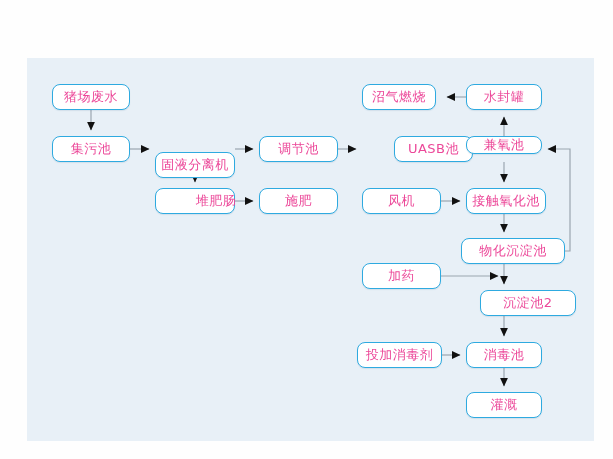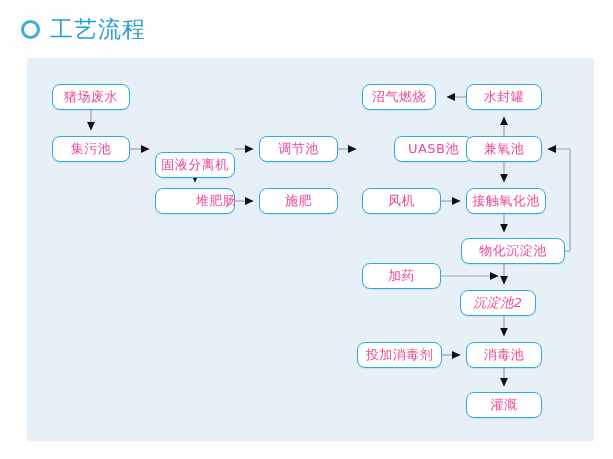--- a/index.html
+++ b/index.html
@@ -76,24 +76,20 @@
     letter-spacing: 0.5px;
     white-space: nowrap;
     box-shadow: 0 1px 1px rgba(60,110,150,0.12);
   }
 </style>
 </head>
 <body>
 
 <div id="page">
 
-  <div id="title-bar">
-    <span id="title-icon"></span>
-    <span id="title-text">工艺流程</span>
-  </div>
 
   <div id="panel"></div>
 
   <svg id="svg-layer" viewBox="0 0 613 459" xmlns="http://www.w3.org/2000/svg">
     <defs>
       <marker id="ar-r" markerWidth="9" markerHeight="9" refX="8" refY="4.5" orient="0" markerUnits="userSpaceOnUse">
         <path d="M0,0.6 L8.5,4.5 L0,8.4 Z" fill="#111111"></path>
       </marker>
       <marker id="ar-l" markerWidth="9" markerHeight="9" refX="8" refY="4.5" orient="180" markerUnits="userSpaceOnUse">
         <path d="M0,0.6 L8.5,4.5 L0,8.4 Z" fill="#111111"></path>
@@ -130,24 +126,24 @@
   <div id="nodes">
       <div class="node" style="left: 52px; top: 84px; width: 78px; height: 26px;">猪场废水</div>
       <div class="node" style="left: 52px; top: 136px; width: 78px; height: 26px;">集污池</div>
       <div class="node" style="left: 155px; top: 136px; width: 80px; height: 26px; margin-top: 16px;">固液分离机</div>
       <div class="node" style="left: 259px; top: 136px; width: 79px; height: 26px;">调节池</div>
       <div class="node" style="left: 362px; top: 136px; width: 79px; height: 26px; margin-left: 32px;">UASB池</div>
       <div class="node" style="left: 155px; top: 188px; width: 80px; height: 26px; padding-left: 42px;">堆肥肠</div>
       <div class="node" style="left: 259px; top: 188px; width: 79px; height: 26px;">施肥</div>
       <div class="node" style="left: 362px; top: 84px; width: 74px; height: 26px;">沼气燃烧</div>
       <div class="node" style="left: 466px; top: 84px; width: 76px; height: 26px;">水封罐</div>
-      <div class="node" style="left: 466px; top: 136px; width: 76px; height: 26px;">兼氧池</div>
+      <div class="node" style="left: 466px; top: 136px; width: 76px; height: 18px;">兼氧池</div>
       <div class="node" style="left: 362px; top: 188px; width: 79px; height: 26px;">风机</div>
       <div class="node" style="left: 466px; top: 188px; width: 80px; height: 26px;">接触氧化池</div>
       <div class="node" style="left: 461px; top: 238px; width: 104px; height: 26px;">物化沉淀池</div>
       <div class="node" style="left: 362px; top: 263px; width: 79px; height: 26px;">加药</div>
-      <div class="node" style="left: 460px; top: 290px; width: 76px; height: 26px; font-style: italic;">沉淀池2</div>
+      <div class="node" style="left: 480px; top: 290px; width: 96px; height: 26px;">沉淀池2</div>
       <div class="node" style="left: 357px; top: 342px; width: 85px; height: 26px;">投加消毒剂</div>
       <div class="node" style="left: 466px; top: 342px; width: 76px; height: 26px;">消毒池</div>
       <div class="node" style="left: 466px; top: 392px; width: 76px; height: 26px;">灌溉</div>
     </div>
 
 </div>
 
 </body></html>

